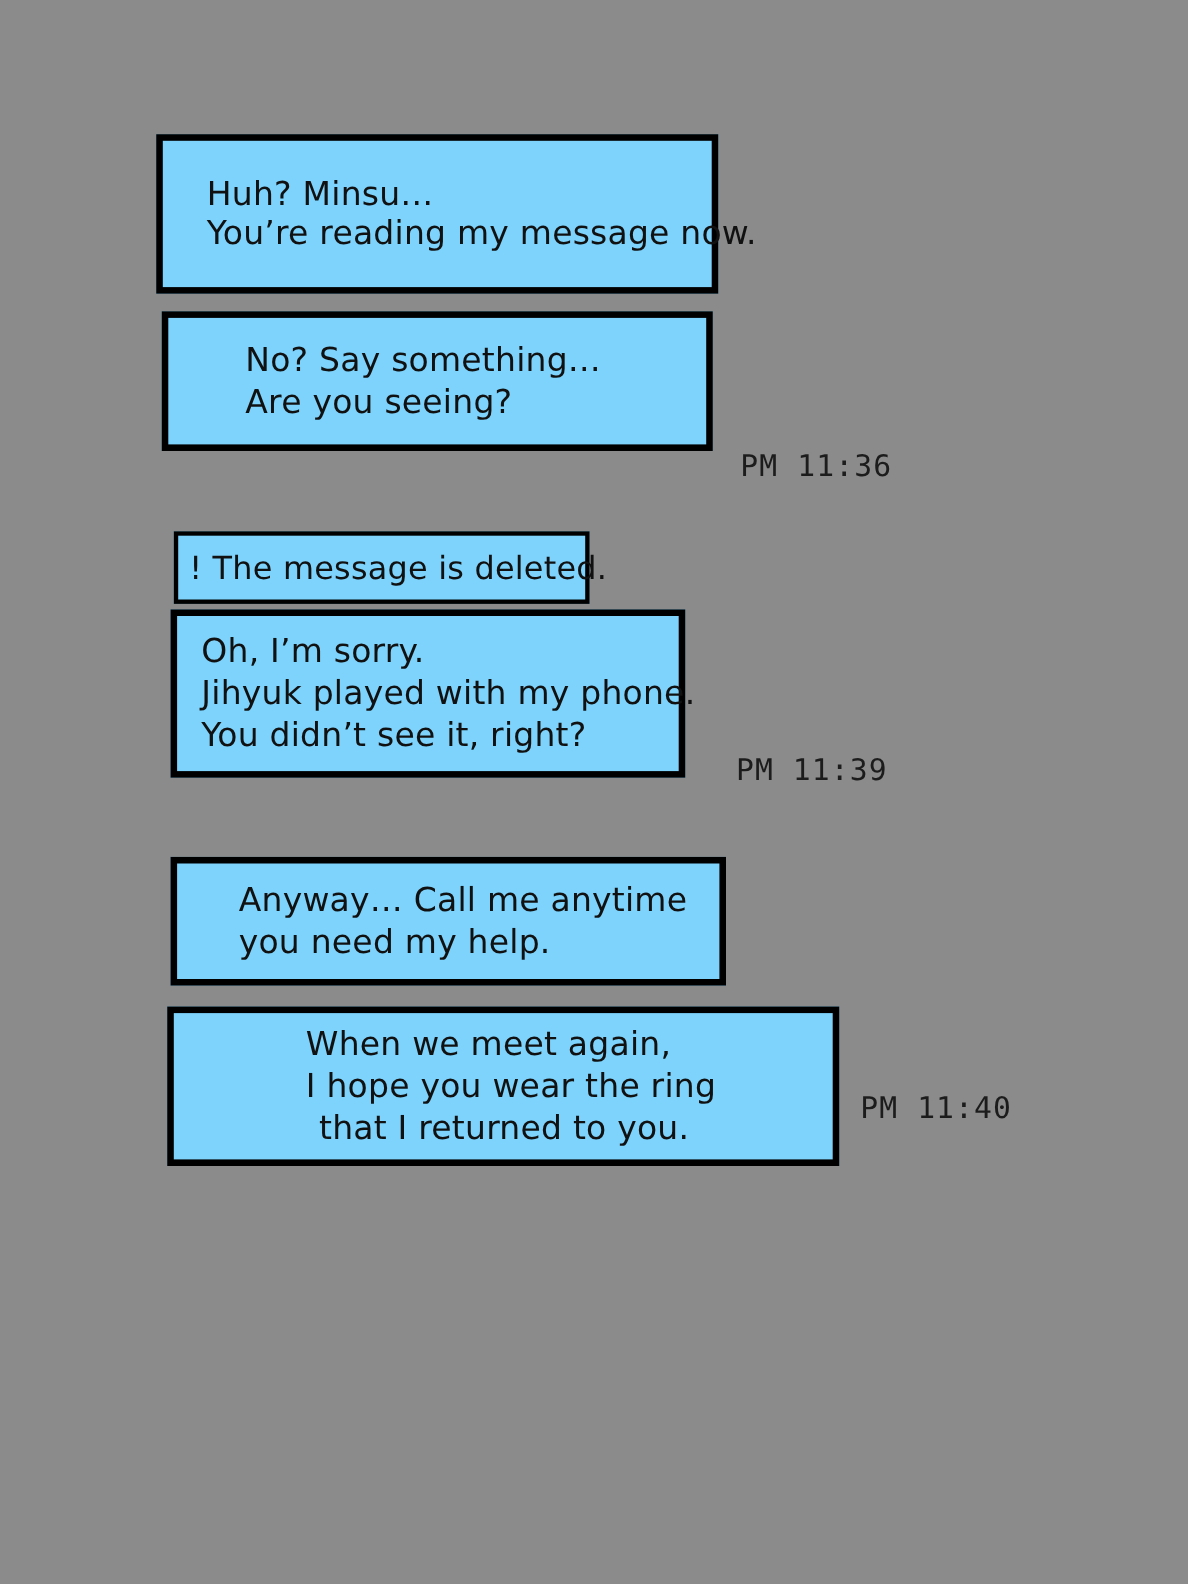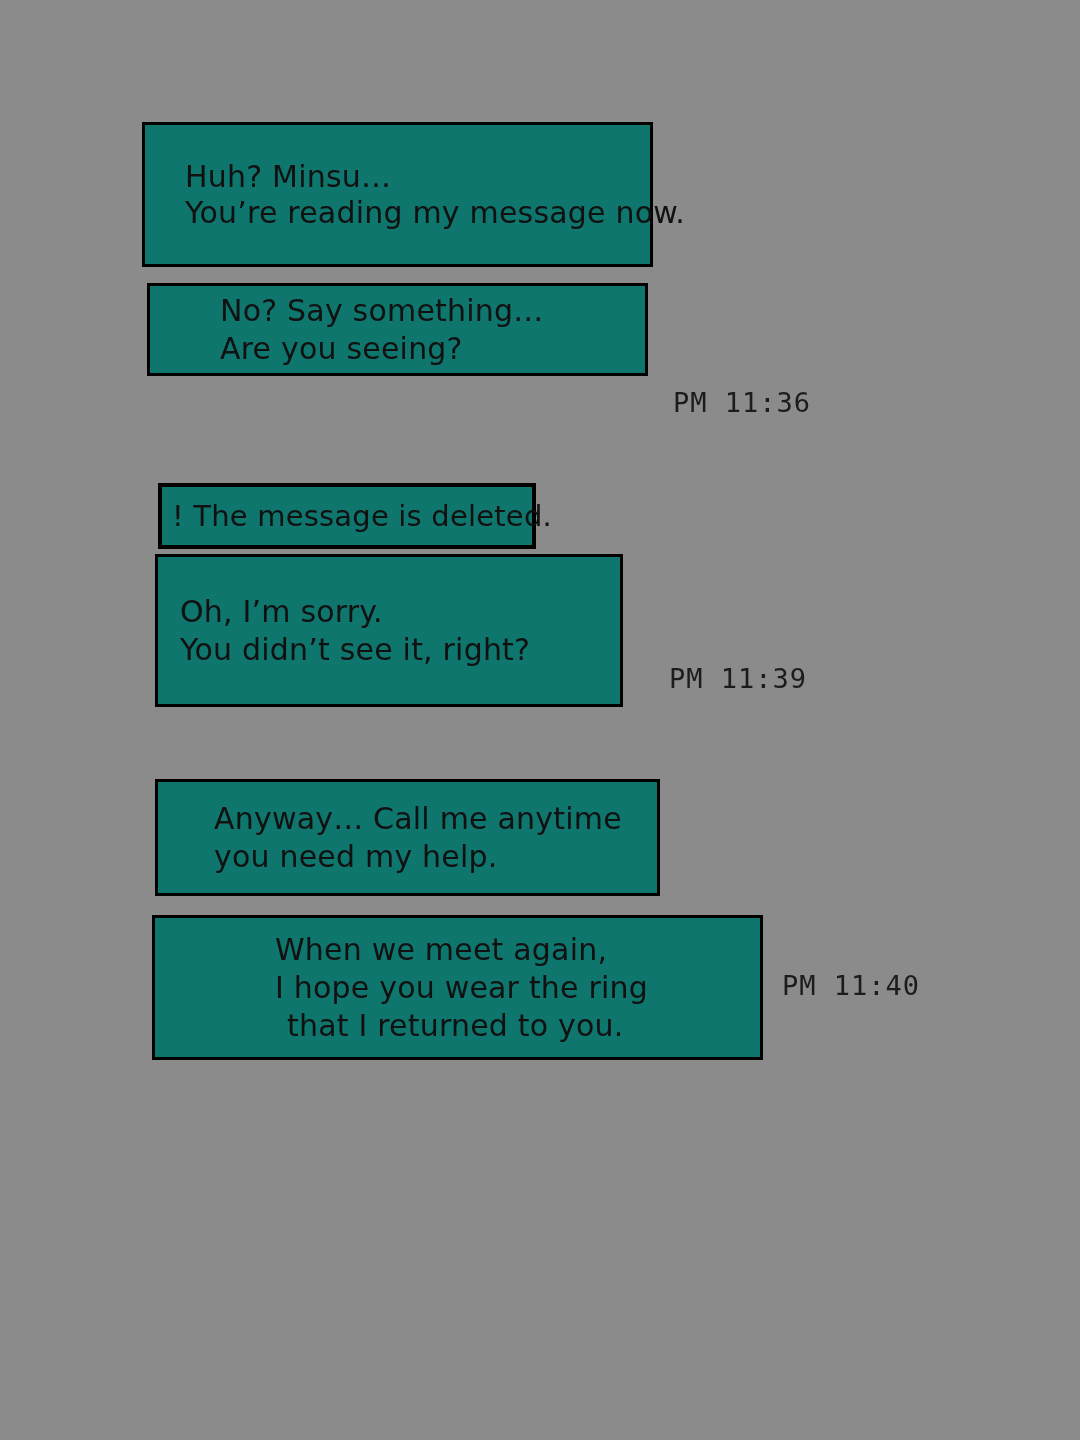--- a/index.html
+++ b/index.html
@@ -15,22 +15,22 @@
   }
   #scene {
     position: relative;
     width: 1080px;
     height: 1440px;
     background: #8b8b8b;
   }
 
   .bubble {
     position: absolute;
-    background: #0f766e;
-    border: 3px solid #000000;
+    background: #7dd3fc;
+    border: 6px solid #000000;
     box-sizing: border-box;
     display: flex;
     flex-direction: column;
     justify-content: center;
   }
   .bubble.thin {
     border-width: 4px;
   }
 
   .line {
@@ -38,21 +38,21 @@
     color: #111111;
     font-size: 30px;
     line-height: 37px;
     white-space: pre;
     letter-spacing: 0.2px;
   }
 
   .bubble-1 { left: 142px; top: 122px;  width: 511px; height: 145px; padding-left: 40px; }
   .bubble-1 .line { line-height: 36px; }
 
-  .bubble-2 { left: 147px; top: 283px;  width: 501px; height: 93px; padding-left: 70px; }
+  .bubble-2 { left: 147px; top: 283px;  width: 501px; height: 127px; padding-left: 70px; }
   .bubble-2 .line { line-height: 38px; }
 
   .bubble-deleted { left: 158px; top: 483px; width: 378px; height: 66px; padding-left: 10px; }
   .bubble-deleted .line { font-size: 29px; }
 
   .bubble-4 { left: 155px; top: 554px;  width: 468px; height: 153px; padding-left: 22px; }
   .bubble-4 .line { line-height: 38px; }
 
   .bubble-5 { left: 155px; top: 779px;  width: 505px; height: 117px; padding-left: 56px; }
   .bubble-5 .line { line-height: 38px; }
@@ -61,20 +61,21 @@
   .bubble-6 .line { line-height: 38px; }
   .bubble-6 .line.indent { padding-left: 12px; }
 
   .timestamp {
     position: absolute;
     font-family: "DejaVu Sans Mono", monospace;
     font-size: 27px;
     color: #1c1c1c;
     letter-spacing: 1px;
     white-space: pre;
+    margin-top: 22px;
   }
   .ts-1 { left: 673px; top: 387px; }
   .ts-2 { left: 669px; top: 663px; }
   .ts-3 { left: 782px; top: 970px; }
 </style>
 </head>
 <body>
 
 <div id="scene">
 
@@ -89,20 +90,21 @@
   </div>
 
   <div class="timestamp ts-1">PM 11:36</div>
 
   <div class="bubble thin bubble-deleted">
     <div class="line">! The message is deleted.</div>
   </div>
 
   <div class="bubble bubble-4">
     <div class="line">Oh, I’m sorry.</div>
+    <div class="line">Jihyuk played with my phone.</div>
     <div class="line">You didn’t see it, right?</div>
   </div>
 
   <div class="timestamp ts-2">PM 11:39</div>
 
   <div class="bubble bubble-5">
     <div class="line">Anyway… Call me anytime</div>
     <div class="line">you need my help.</div>
   </div>
 

